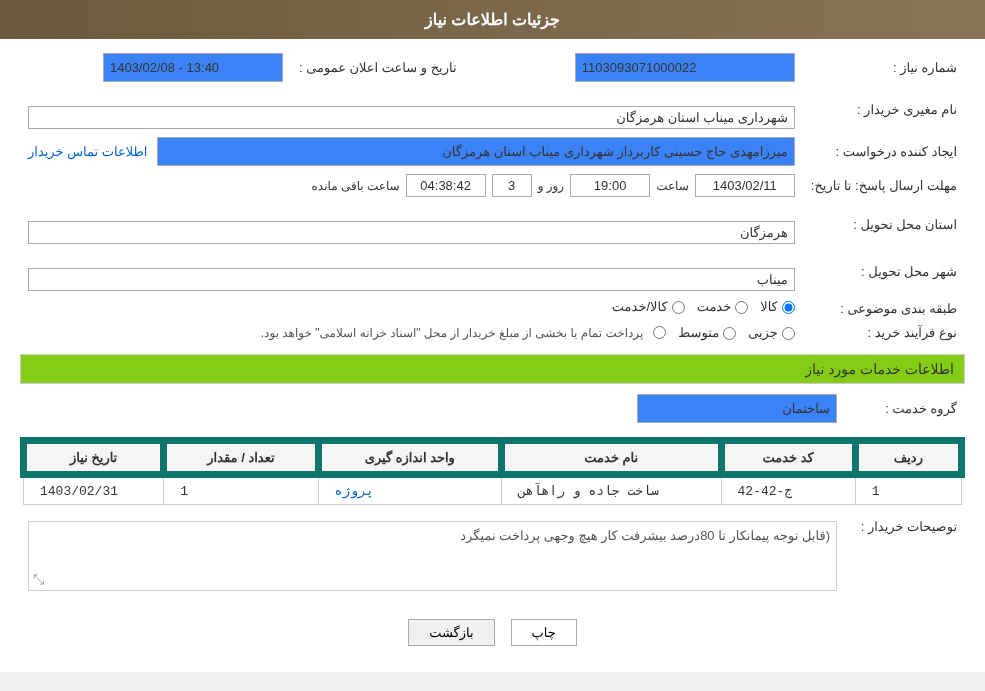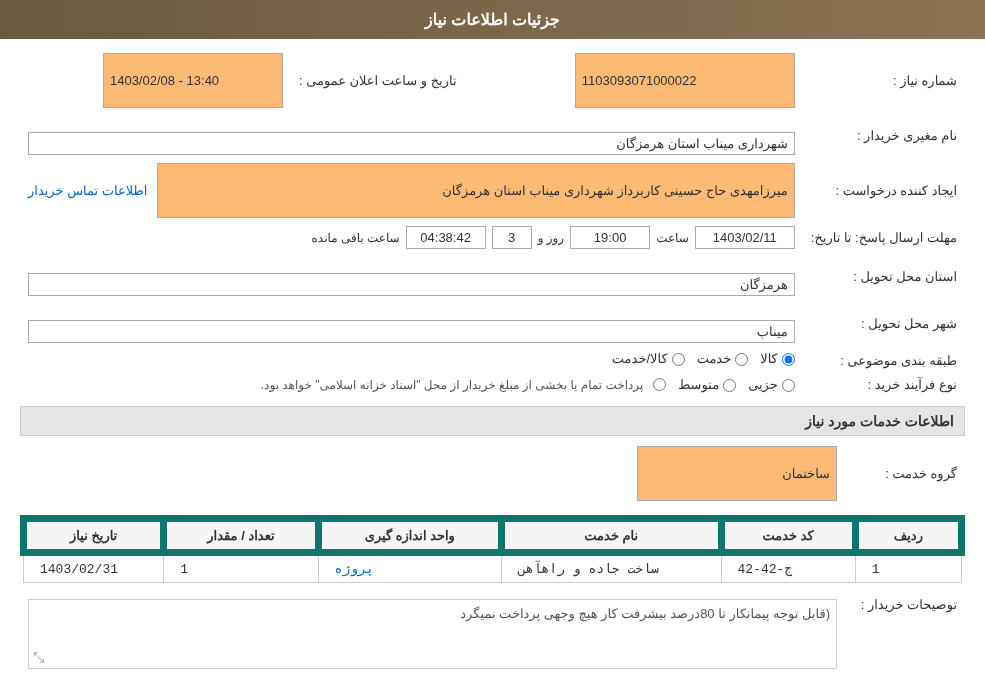--- a/index.html
+++ b/index.html
@@ -40,22 +40,22 @@
       white-space: nowrap;
       text-align: right;
       font-weight: normal;
       width: 120px;
     }
     .value-cell {
       text-align: right;
     }
     .input-box {
       border: 1px solid #aaa;
-      background: #fdba74;
-      padding: 19px 6px;
+      background: #3b82f6;
+      padding: 6px 6px;
       min-width: 200px;
       display: inline-block;
       text-align: right;
     }
     .input-box-wide {
       border: 1px solid #aaa;
       background: #fff;
       padding: 3px 6px;
       width: 100%;
       display: block;
@@ -68,23 +68,23 @@
       padding: 3px 6px;
       min-width: 80px;
       display: inline-block;
       text-align: center;
     }
     .link-blue {
       color: #0066cc;
       text-decoration: none;
     }
     .section-title {
-      background: #e5e5e5;
+      background: #84cc16;
       padding: 6px 10px;
-      font-weight: bold;
+      font-weight: normal;
       margin: 8px 0 6px 0;
       border: 1px solid #ccc;
       font-size: 14px;
     }
     .radio-group {
       display: inline-flex;
       gap: 12px;
       align-items: center;
     }
     .radio-item {
@@ -342,17 +342,17 @@
             <div class="buyer-notes-text">(قابل توجه پیمانکار تا 80درصد بیشرفت کار هیچ وجهی پرداخت نمیگرد</div>
             <span class="resize-handle">⤡</span>
           </div>
         </td>
       </tr>
     </tbody>
       </table>
 
     <div class="buttons-row">
       <button class="btn-print">چاپ</button>
-      <button class="btn-back">خزانه</button>
+      <button class="btn-back">بازگشت</button>
     </div>
 
   </div>
 </div>
 
 </body></html>

